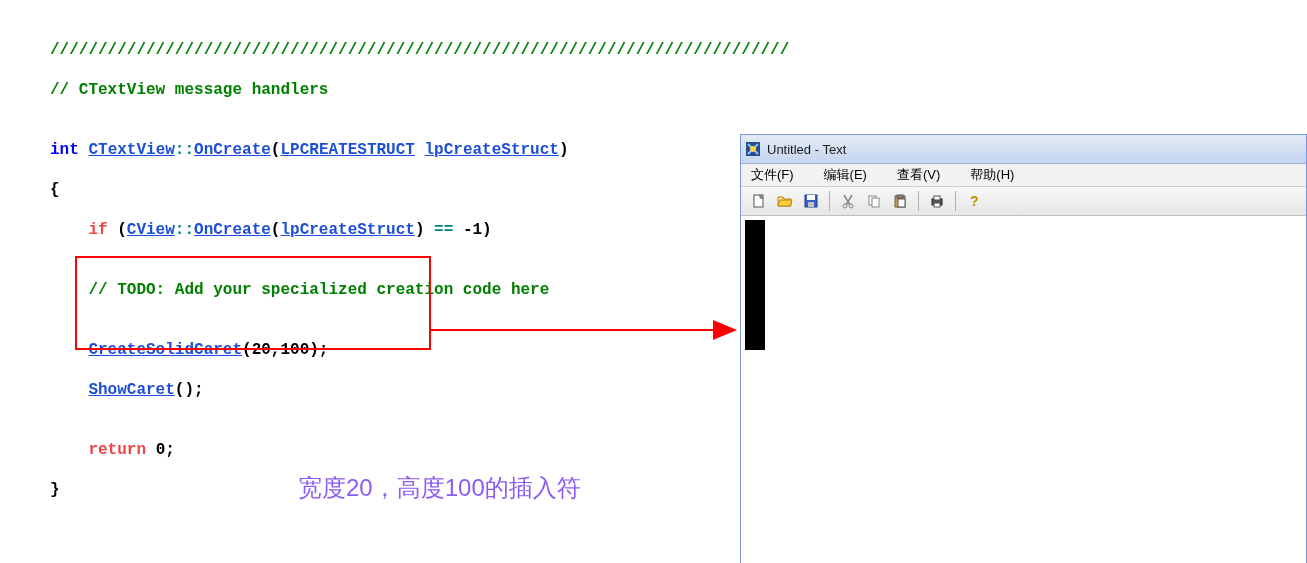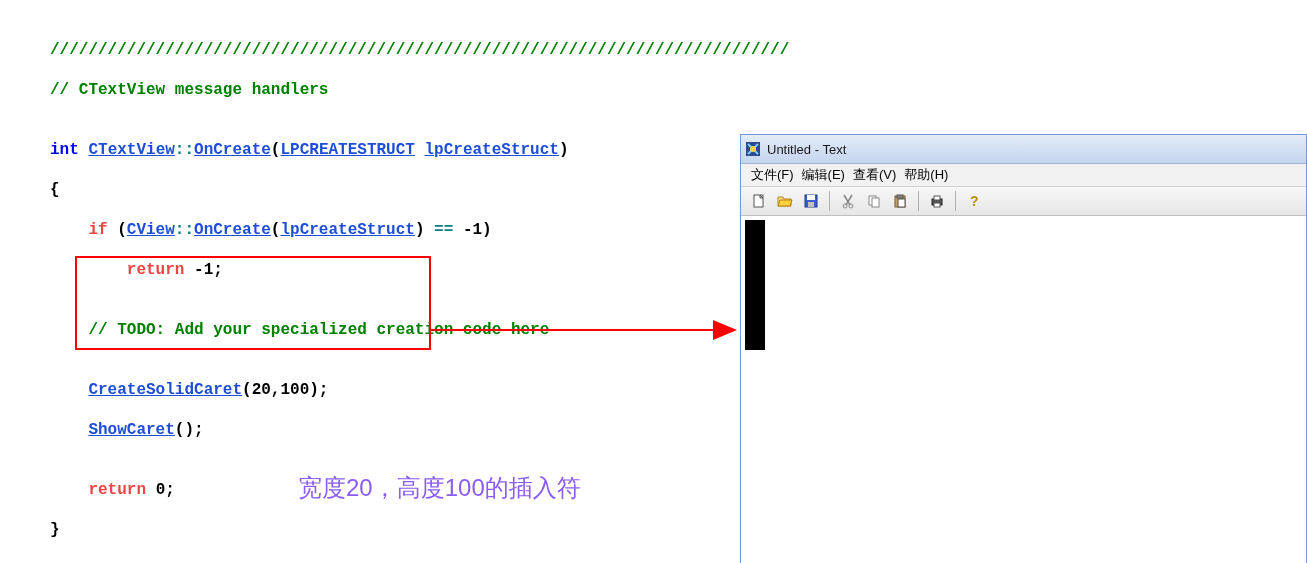--- a/index.html
+++ b/index.html
@@ -88,21 +88,21 @@
     align-items:center;
     justify-content:center;
   }
   .menubar {
     height:22px;
     background:#f2f2f2;
     border-bottom:1px solid #d0d0d0;
     display:flex;
     align-items:center;
     padding-left:6px;
-    gap:0;
+    gap:22px;
     font-size:13px;
     color:#000;
   }
   .menubar span { padding:2px 4px; }
   .toolbar {
     height:28px;
     background:linear-gradient(#f7f7f7,#e6e6e6);
     border-bottom:1px solid #c0c0c0;
     display:flex;
     align-items:center;
@@ -136,21 +136,20 @@
 <body>
 
 <div class="code-area">
 <span class="line"></span>
 <span class="line"><span class="c-comment">/////////////////////////////////////////////////////////////////////////////</span></span>
 <span class="line"><span class="c-comment">// CTextView message handlers</span></span>
 <span class="line"></span>
 <span class="line"><span class="c-type">int</span> <span class="c-iden">CTextView</span><span class="c-op">::</span><span class="c-iden">OnCreate</span>(<span class="c-iden">LPCREATESTRUCT</span> <span class="c-iden">lpCreateStruct</span>)</span>
 <span class="line"><span class="c-punc">{</span></span>
 <span class="line">    <span class="c-kw">if</span> (<span class="c-iden">CView</span><span class="c-op">::</span><span class="c-iden">OnCreate</span>(<span class="c-iden">lpCreateStruct</span>) <span class="c-op">==</span> <span class="c-num">-1</span>)</span>
-<span class="line">        <span class="c-kw">return</span> <span class="c-num">-1</span>;</span>
 <span class="line"></span>
 <span class="line">    <span class="c-comment">// TODO: Add your specialized creation code here</span></span>
 <span class="line"></span>
 <span class="line">    <span class="c-iden">CreateSolidCaret</span>(<span class="c-num">20</span>,<span class="c-num">100</span>);</span>
 <span class="line">    <span class="c-iden">ShowCaret</span>();</span>
 <span class="line"></span>
 <span class="line">    <span class="c-kw">return</span> <span class="c-num">0</span>;</span>
 <span class="line"><span class="c-punc">}</span></span>
 </div>
 

